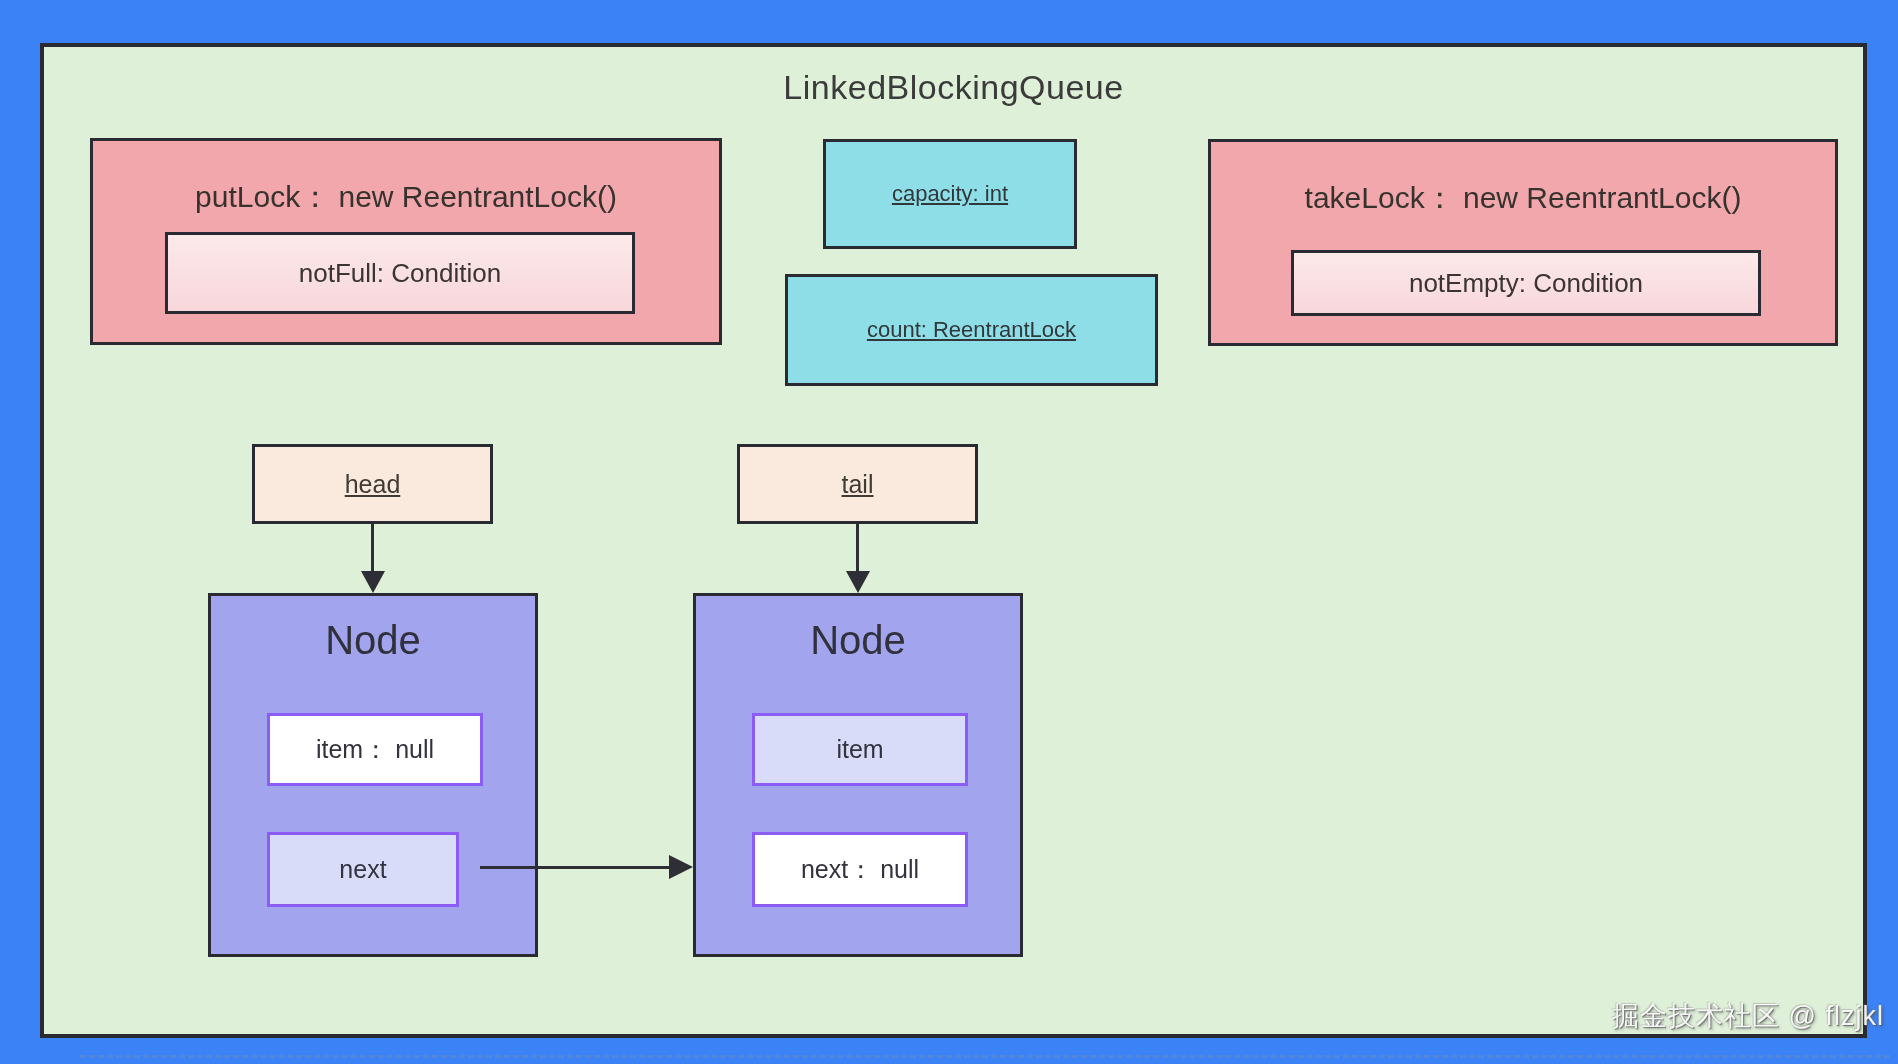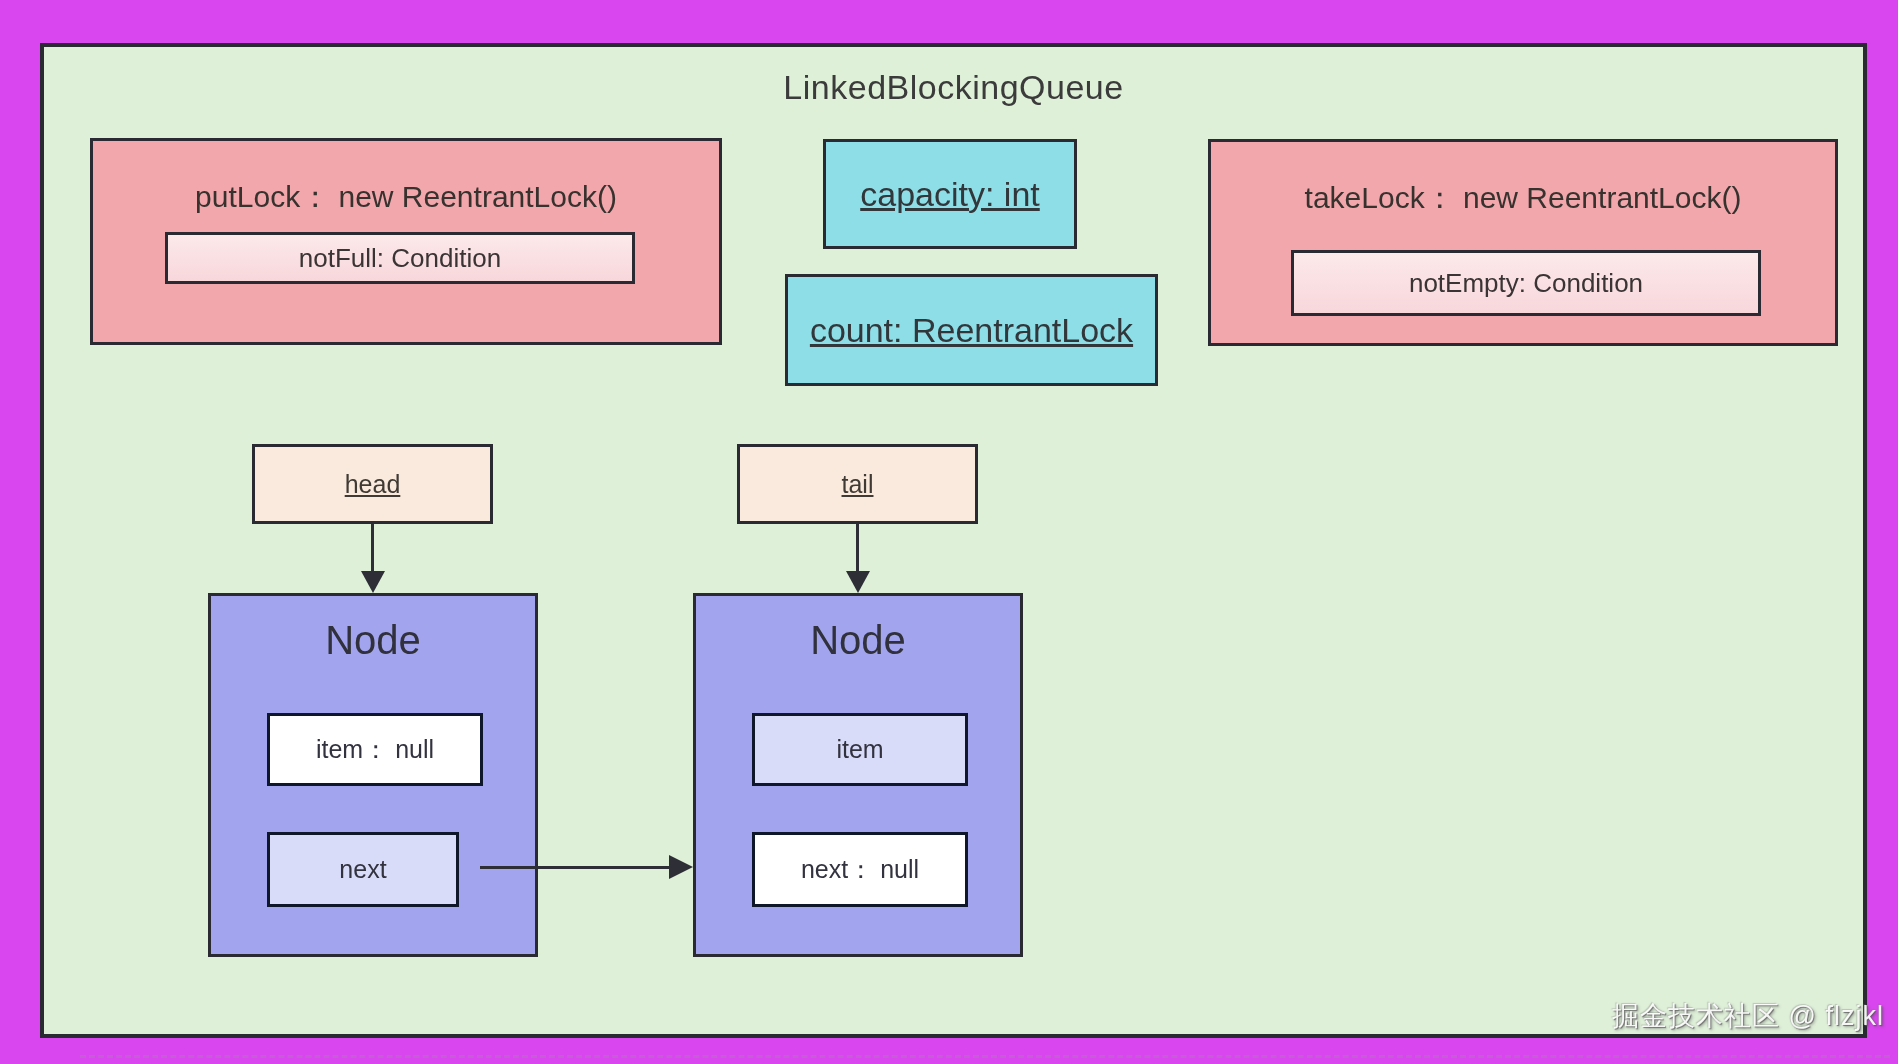--- a/index.html
+++ b/index.html
@@ -5,21 +5,21 @@
   * { box-sizing: border-box; margin: 0; padding: 0; }
   html, body { background: #ffffff; }
   body {
     font-family: "Liberation Sans", "DejaVu Sans", sans-serif;
     color: #333338;
   }
   .canvas {
     position: relative;
     width: 1898px;
     height: 1064px;
-    background: #d946ef;
+    background: #3b82f6;
     overflow: hidden;
   }
   .outer {
     position: absolute;
     left: 40px; top: 43px;
     width: 1827px; height: 995px;
     background: #dff0d9;
     border: 4px solid #2a2a32;
   }
   .title {
@@ -51,21 +51,21 @@
     position: absolute;
     border: 3px solid #2a2a32;
     background: linear-gradient(180deg, #fce9ea 0%, #f8d7db 100%);
     display: flex; align-items: center; justify-content: center;
     font-size: 26px;
     color: #3a3434;
   }
   .cyan-box {
     background: #8edee8;
     display: flex; align-items: center; justify-content: center;
-    font-size: 34px;
+    font-size: 22px;
     color: #31373a;
   }
   .pointer-box {
     background: #faeadd;
     display: flex; align-items: center; justify-content: center;
     font-size: 25px;
     color: #403a35;
   }
   .node-box {
     background: #a2a5ee;
@@ -73,21 +73,21 @@
   .node-title {
     position: absolute;
     left: 0; top: 22px;
     width: 100%;
     text-align: center;
     font-size: 40px;
     color: #31313d;
   }
   .field-box {
     position: absolute;
-    border: 3px solid #0f172a;
+    border: 3px solid #8b5cf6;
     display: flex; align-items: center; justify-content: center;
     font-size: 25px;
     color: #333340;
   }
   .field-white { background: #ffffff; }
   .field-lavender { background: #d9dcf8; }
   .line { position: absolute; background: #2e2e36; z-index: 2; }
   .arrowhead { position: absolute; width: 0; height: 0; z-index: 2; }
   .arrowhead.down {
     border-left: 12px solid transparent;
@@ -119,21 +119,21 @@
 <body>
 
 <div class="canvas">
 
   <div class="outer"></div>
 
   <div class="title">LinkedBlockingQueue</div>
 
   <div class="box lock-box" style="left:90px; top:138px; width:632px; height:207px;">
     <div class="lock-label">putLock：  new ReentrantLock()</div>
-    <div class="condition-box" style="left:72px; top:91px; width:470px; height:52px;">notFull: Condition</div>
+    <div class="condition-box" style="left:72px; top:91px; width:470px; height:82px;">notFull: Condition</div>
   </div>
 
   <div class="box cyan-box" style="left:823px; top:139px; width:254px; height:110px;">capacity: int</div>
 
   <div class="box cyan-box" style="left:785px; top:274px; width:373px; height:112px;">count: ReentrantLock</div>
 
   <div class="box lock-box" style="left:1208px; top:139px; width:630px; height:207px;padding-left:37px;">
     <div class="lock-label">takeLock：  new ReentrantLock()</div>
     <div class="condition-box" style="left:80px; top:108px; width:470px; height:66px;">notEmpty: Condition</div>
   </div>

